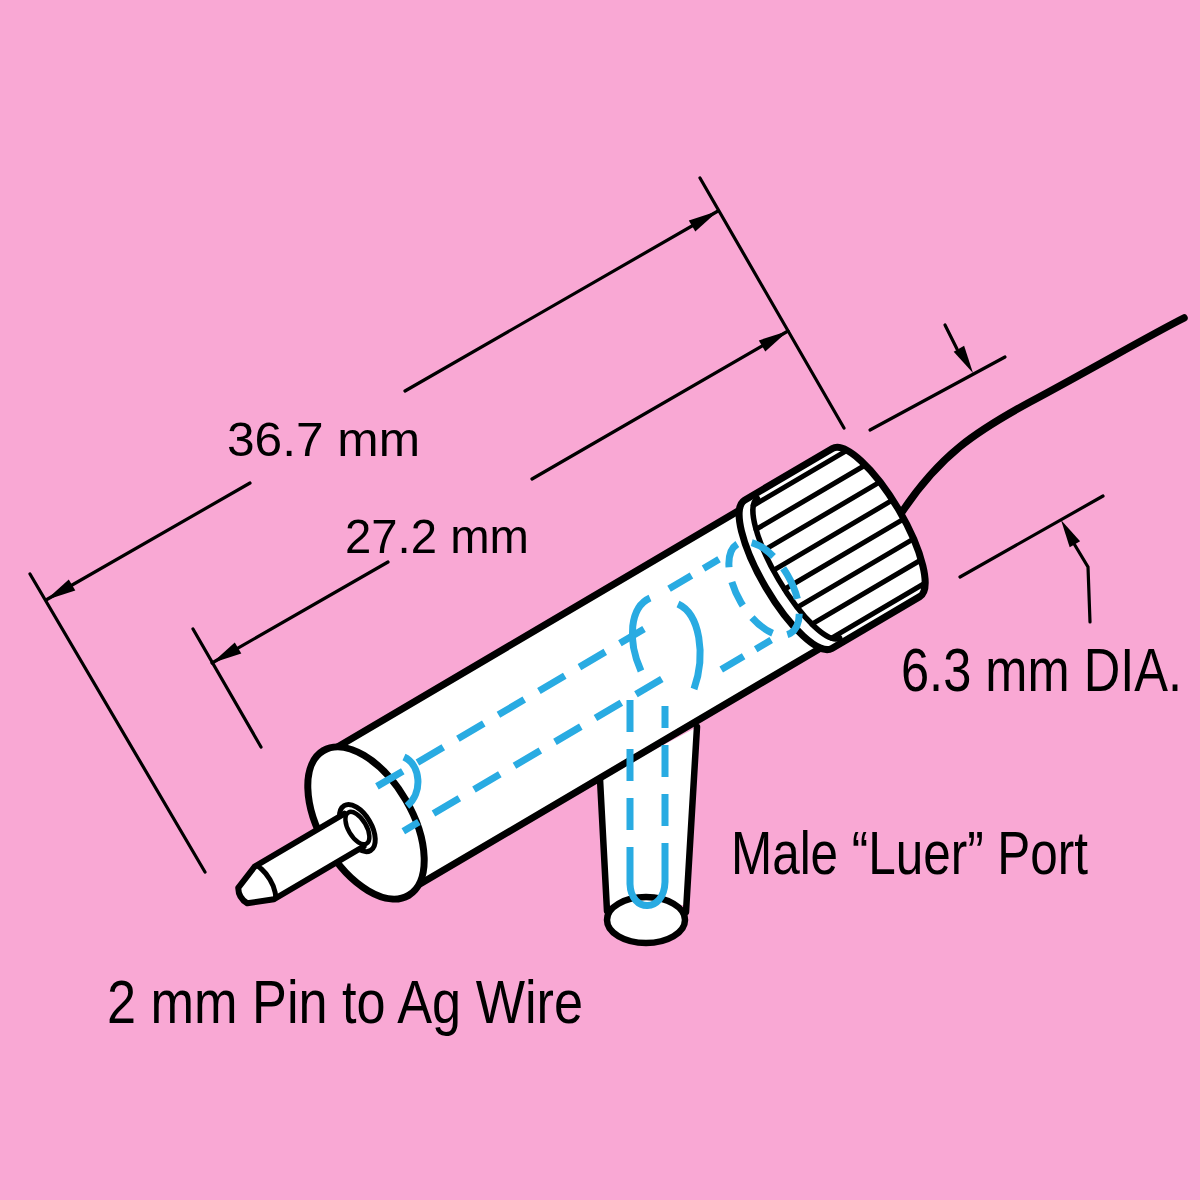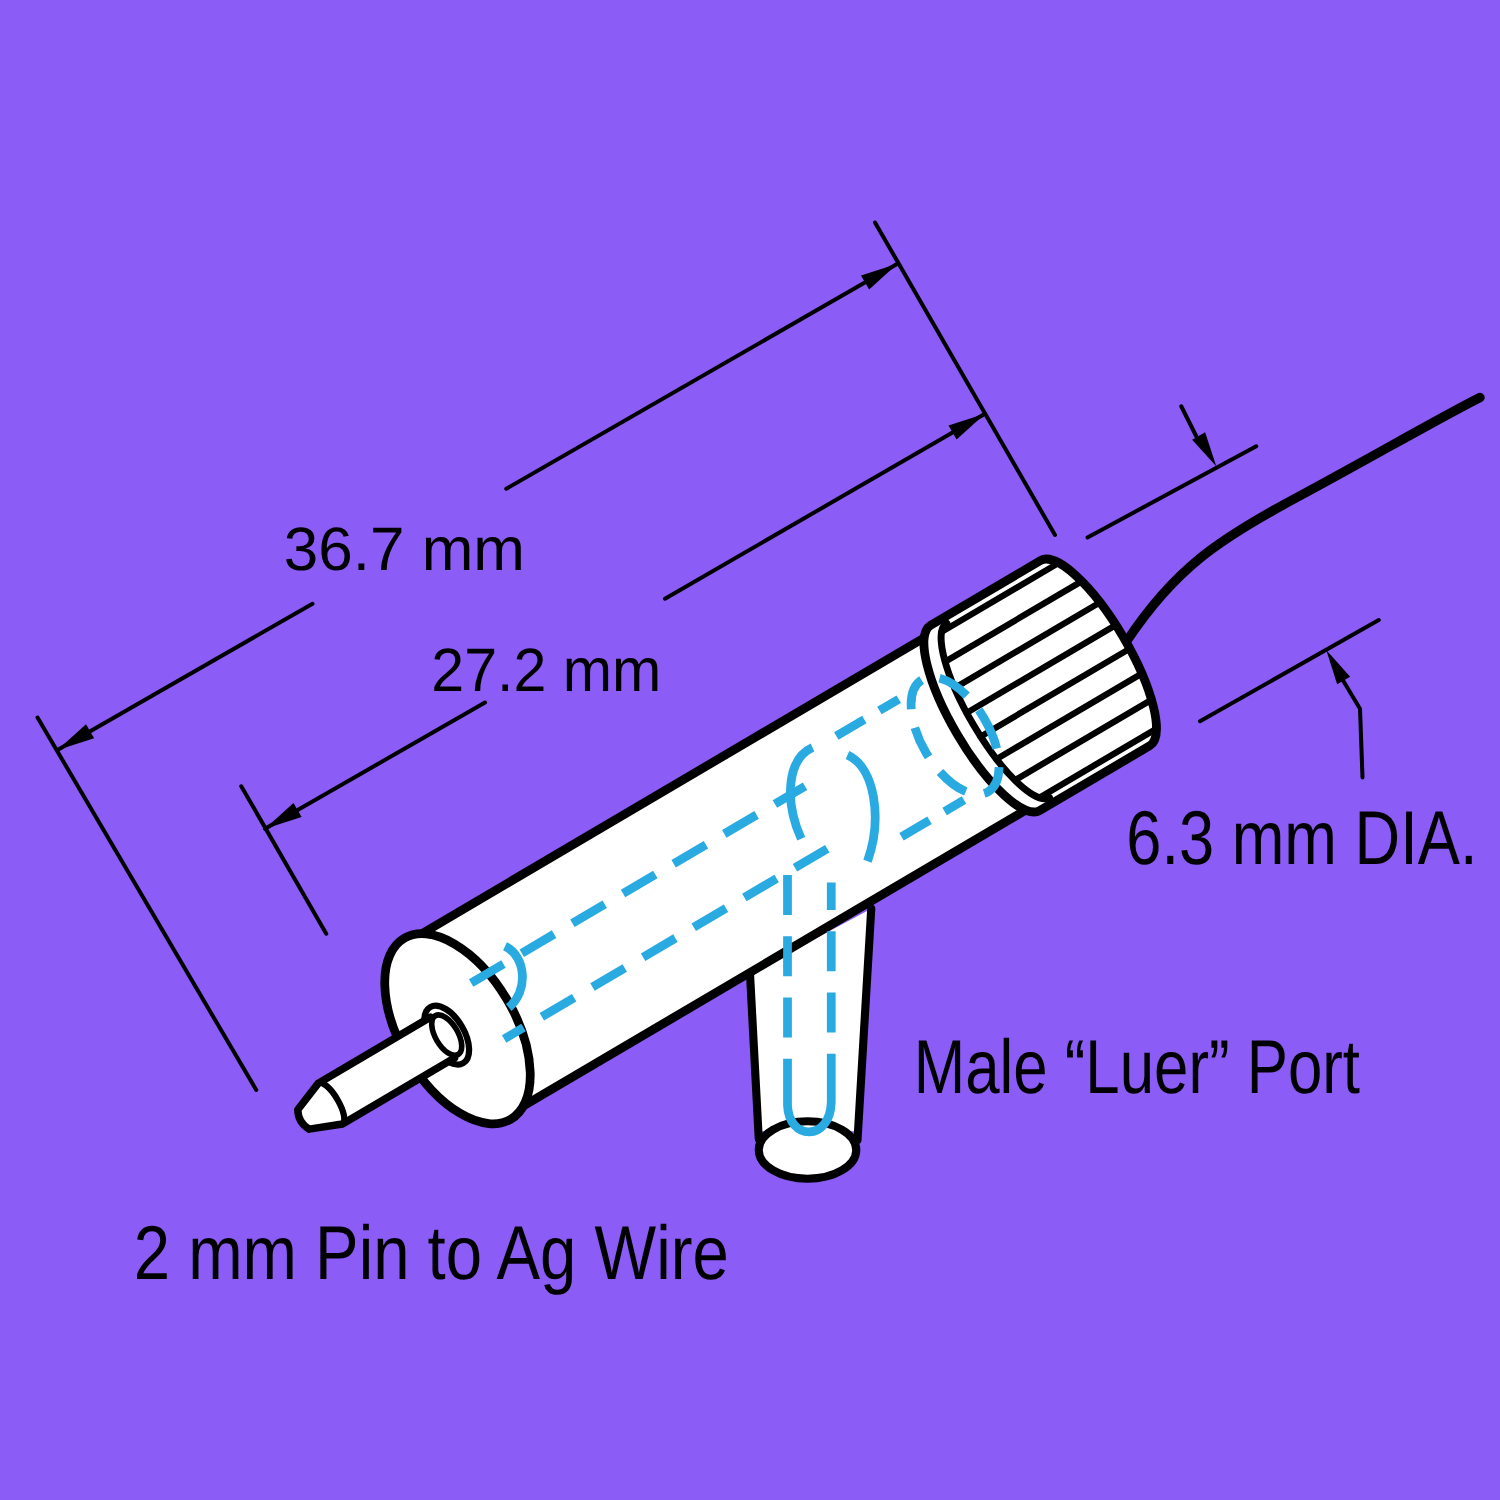--- a/index.html
+++ b/index.html
@@ -1,16 +1,16 @@
 <!DOCTYPE html>
 <html><head>
 <meta charset="utf-8">
 <style>
   html,body{margin:0;padding:0;background:#ffffff;}
-  .stage{position:relative;width:1200px;height:1200px;background:#8b5cf6;overflow:hidden;}
+  .stage{position:relative;width:1200px;height:1200px;background:#f9a8d4;overflow:hidden;}
   svg{display:block;}
   text{font-family:"Liberation Sans","DejaVu Sans",sans-serif;fill:#000;}
   .dim-text{font-size:49px;}
   .note-text{font-size:61px;}
 </style>
 </head>
 <body>
 
 <div class="stage">
 <svg width="1200" height="1200" viewBox="0 0 1200 1200">

